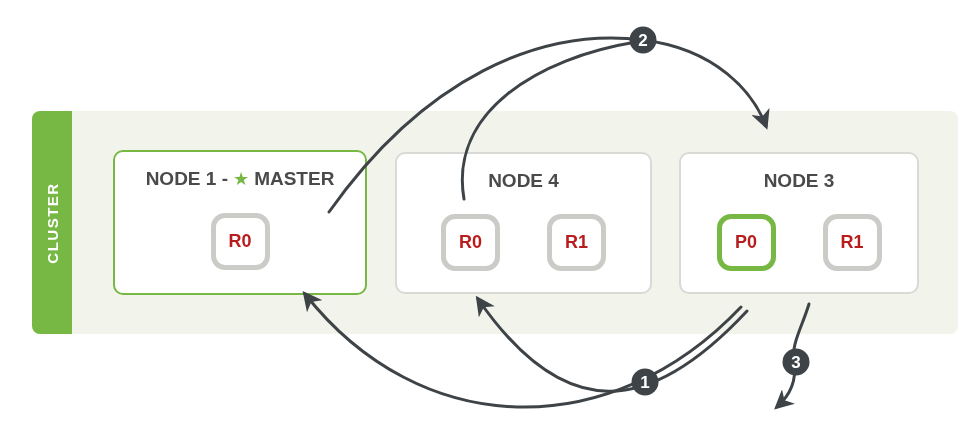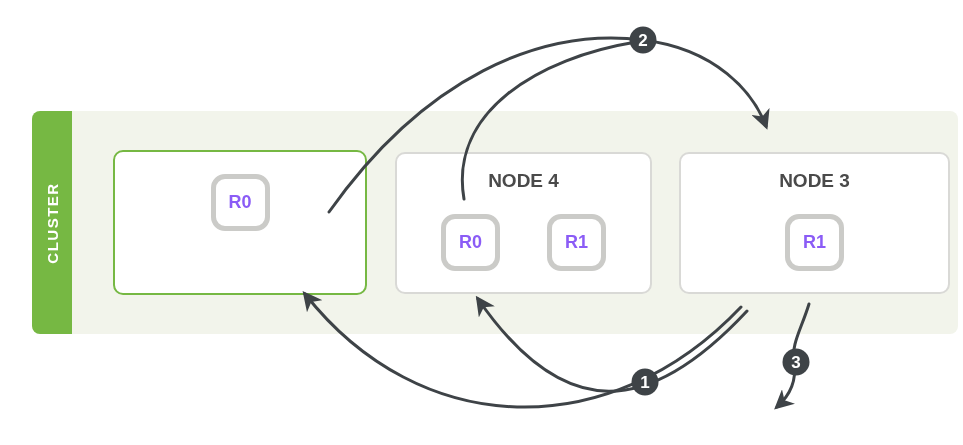--- a/index.html
+++ b/index.html
@@ -23,33 +23,33 @@
     transform:translate(-50%,-50%) rotate(-90deg);
     color:#ffffff;font-size:15px;font-weight:bold;letter-spacing:1.5px;
     white-space:nowrap;
   }
   .node{
     position:absolute;background:#ffffff;border-radius:10px;
     box-sizing:border-box;
   }
   .node-1{left:113px;top:150px;width:254px;height:145px;border:2px solid #76b843;}
   .node-2{left:395px;top:152px;width:257px;height:142px;border:2px solid #d9d9d6;}
-  .node-3{left:679px;top:152px;width:271px;height:142px;border:2px solid #d9d9d6;}
+  .node-3{left:679px;top:152px;width:240px;height:142px;border:2px solid #d9d9d6;}
   .node-title{
     margin-top:15px;height:24px;line-height:24px;
     display:flex;align-items:center;justify-content:center;gap:5px;
     font-size:19px;font-weight:bold;color:#4a4a4a;
   }
   .master-star{color:#76b843;font-size:18px;line-height:24px;}
   .shards{display:flex;justify-content:center;gap:47px;margin-top:22px;}
   .node-2 .shards,.node-3 .shards{margin-top:21px;}
   .shard{
     width:59px;height:57px;border-radius:14px;box-sizing:border-box;
     display:flex;align-items:center;justify-content:center;
-    font-size:18px;font-weight:bold;color:#8b5cf6;background:#ffffff;
+    font-size:18px;font-weight:bold;color:#b91c1c;background:#ffffff;
   }
   .shard.replica{border:5px solid #cbcbc8;}
   .shard.primary{border:5px solid #76b843;}
   .overlay{
     position:absolute;left:0;top:0;width:963px;height:445px;
     pointer-events:none;
   }
   .arrow{fill:none;stroke:#3e4347;stroke-width:3;stroke-linecap:round;}
   .badge-circle{fill:#3e4347;}
   .badge-num{
@@ -63,40 +63,46 @@
 
 <div class="stage">
 
   <div class="cluster-band"></div>
 
   <div class="cluster-tab">
     <span class="cluster-label">CLUSTER</span>
   </div>
 
   <div class="node node-1">
+    <div class="node-title">
+      <span>NODE 1 -</span>
+      <span class="master-star">★</span>
+      <span>MASTER</span>
+    </div>
     <div class="shards">
       <div class="shard replica">R0</div>
     </div>
   </div>
 
   <div class="node node-2">
     <div class="node-title">
       <span>NODE 4</span>
     </div>
     <div class="shards">
       <div class="shard replica">R0</div>
       <div class="shard replica">R1</div>
     </div>
   </div>
 
   <div class="node node-3">
     <div class="node-title">
       <span>NODE 3</span>
     </div>
     <div class="shards">
+      <div class="shard primary">P0</div>
       <div class="shard replica">R1</div>
     </div>
   </div>
 
   <svg class="overlay" viewBox="0 0 963 445" xmlns="http://www.w3.org/2000/svg">
     <defs>
       <marker id="ah" viewBox="0 0 10 10" refX="8" refY="5" markerWidth="6.5" markerHeight="6.5" orient="auto-start-reverse">
         <path d="M0,0 L10,5 L0,10 L2.8,5 z" fill="#3e4347"></path>
       </marker>
     </defs>

